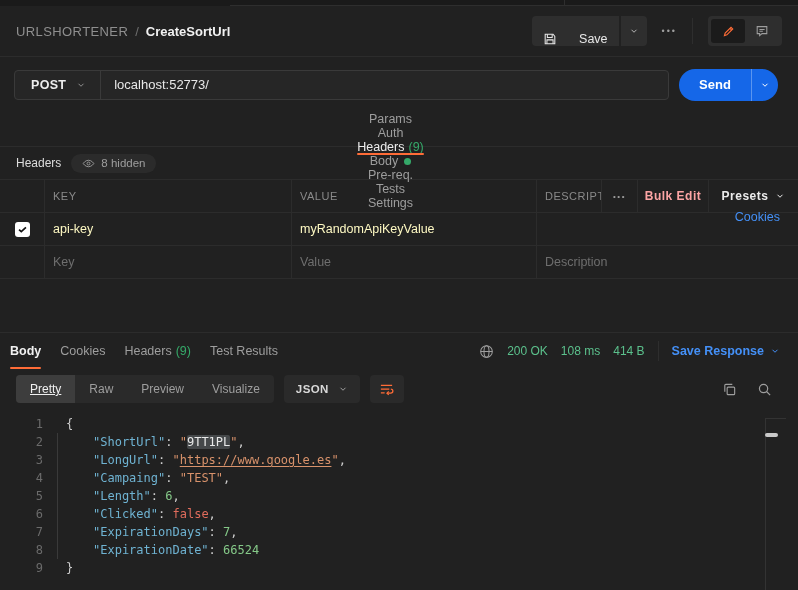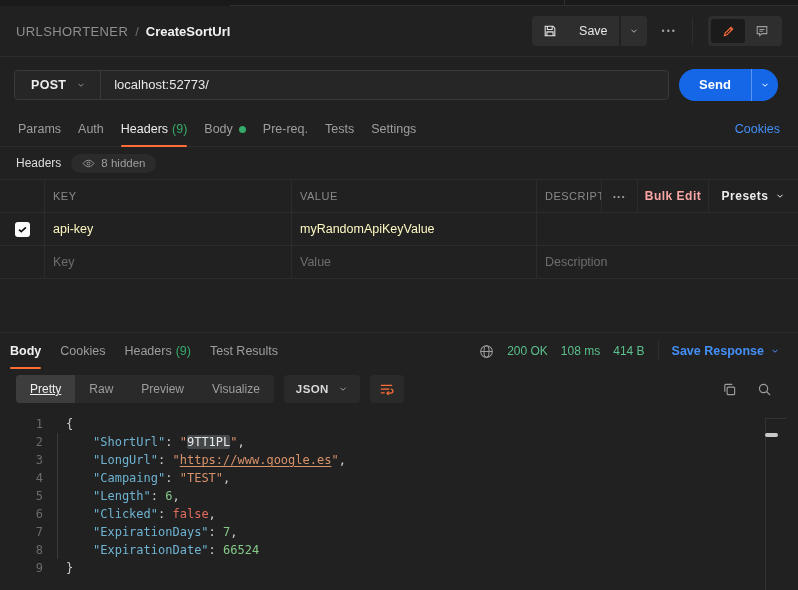--- a/index.html
+++ b/index.html
@@ -18,41 +18,41 @@
   .top-strip .strip-div{position:absolute;left:564px;top:0;bottom:1px;width:1px;background:#2e2e2e;}
 
   
   .header-bar{height:50px;display:flex;align-items:center;padding:0 16px;border-bottom:1px solid #2c2c2c;}
   .breadcrumb{display:flex;align-items:center;font-size:13px;}
   .crumb-collection{color:#8f8f8f;letter-spacing:.4px;}
   .crumb-sep{color:#6f6f6f;margin:0 7px;}
   .crumb-request{color:#f2f2f2;font-weight:700;}
   .hspacer{flex:1;}
   .save-group{display:flex;height:30px;border-radius:4px;overflow:hidden;background:#2e2e2e;}
-  .save-btn{display:flex;align-items:center;gap:22px;padding:0 11px;color:#e8e8e8;font-size:12.5px;cursor:pointer;}
+  .save-btn{display:flex;align-items:flex-end;gap:22px;padding:0 11px;color:#e8e8e8;font-size:12.5px;cursor:pointer;}
   .save-caret{width:26px;display:flex;align-items:center;justify-content:center;color:#b5b5b5;border-left:2px solid #212121;cursor:pointer;}
   .more-btn{margin:0 15px;color:#9e9e9e;font-size:9px;letter-spacing:2px;cursor:pointer;}
   .header-sep{width:1px;height:26px;background:#2e2e2e;margin-right:15px;}
   .edit-group{display:flex;align-items:center;background:#2e2e2e;border-radius:4px;padding:3px;height:30px;box-sizing:border-box;}
   .pencil-cell{width:34px;height:24px;background:#1b1b1b;border-radius:3px;display:flex;align-items:center;justify-content:center;color:#ff6c37;cursor:pointer;}
   .comment-cell{width:34px;height:24px;display:flex;align-items:center;justify-content:center;color:#9e9e9e;cursor:pointer;}
 
   
   .request-row{height:55px;display:flex;align-items:center;padding:0 20px 0 14px;gap:10px;}
   .url-box{flex:1;height:30px;box-sizing:border-box;background:#262626;border:1px solid #3a3a3a;border-radius:4px;display:flex;align-items:center;}
   .method{padding:0 10px 0 16px;font-size:12.5px;font-weight:700;color:#ededed;letter-spacing:.3px;cursor:pointer;}
   .method-caret{color:#8f8f8f;margin-right:14px;cursor:pointer;}
   .url-div{width:1px;align-self:stretch;background:#3a3a3a;}
   .url-text{padding-left:13px;font-size:13px;color:#e8e8e8;flex:1;cursor:text;}
   .send-group{display:flex;height:32px;border-radius:16px;overflow:hidden;}
   .send-btn{width:72px;background:#1567e8;color:#fff;font-size:13px;font-weight:700;display:flex;align-items:center;justify-content:center;cursor:pointer;}
   .send-caret{width:26px;background:#1567e8;border-left:1px solid rgba(255,255,255,.3);display:flex;align-items:center;justify-content:center;color:#fff;cursor:pointer;}
 
   
-  .request-tabs{height:34px;display:flex;align-items:center;padding:0 18px;border-bottom:1px solid #2c2c2c;font-size:12.5px;color:#9e9e9e;}
+  .request-tabs{height:34px;display:flex;align-items:center;padding:0 18px;border-bottom:1px solid #2c2c2c;font-size:12.5px;color:#9e9e9e;flex-direction:column;}
   .rtab{margin-right:17px;position:relative;height:34px;display:flex;align-items:center;gap:4px;cursor:pointer;white-space:nowrap;}
   .rtab.active{color:#ececec;}
   .rtab.active::after{content:"";position:absolute;left:0;right:0;bottom:-1px;height:2px;background:#ff6c37;border-radius:2px;}
   .tab-count{color:#35a969;}
   .body-dot{width:7px;height:7px;border-radius:50%;background:#35a969;margin-left:2px;}
   .cookies-link{margin-left:auto;color:#4490f7;cursor:pointer;}
 
   
   .headers-subrow{height:32px;display:flex;align-items:center;padding:0 16px;gap:10px;}
   .sub-title{font-size:12px;color:#dcdcdc;}

